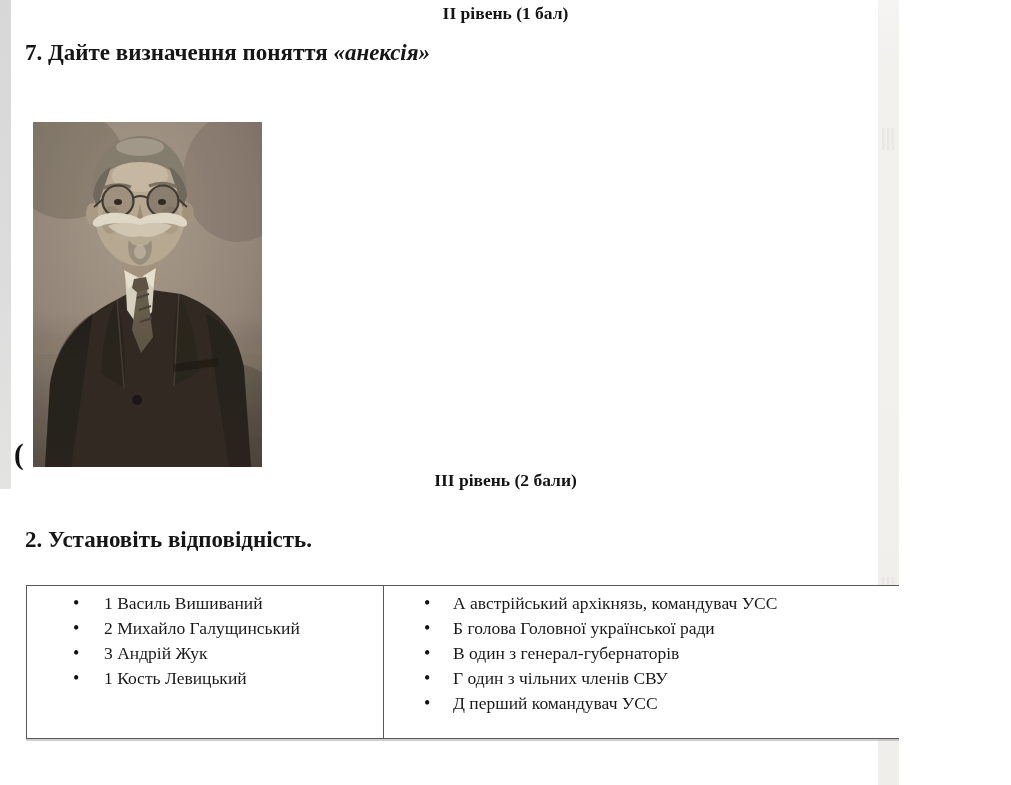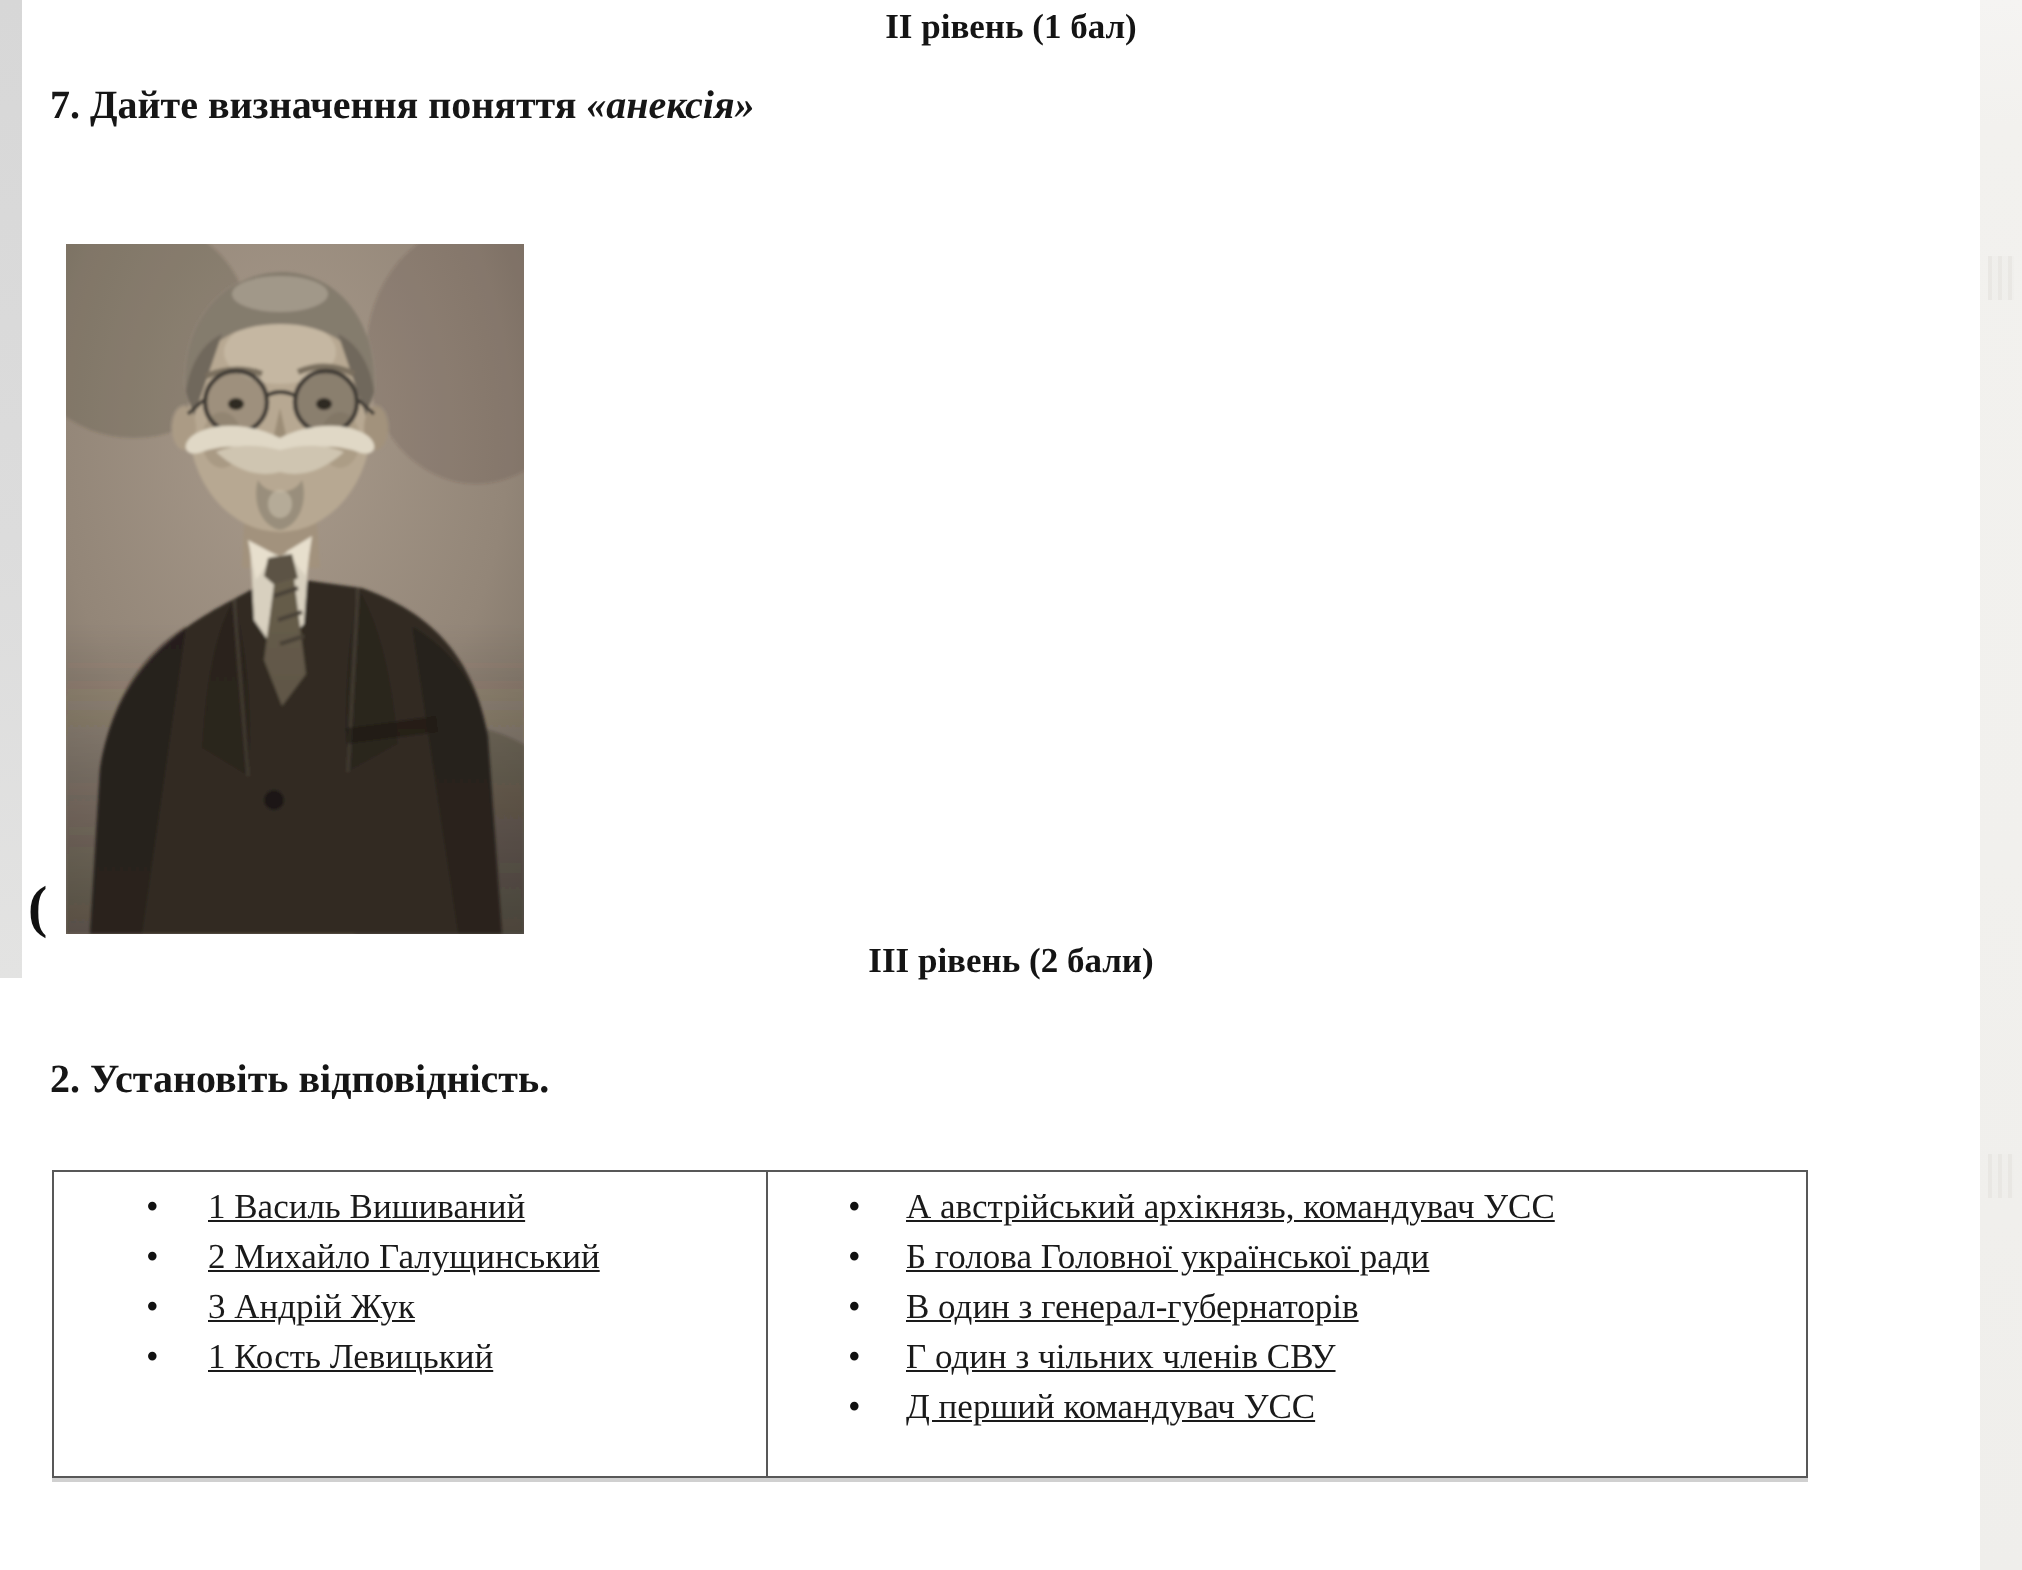--- a/index.html
+++ b/index.html
@@ -1,19 +1,19 @@
 <!DOCTYPE html>
 <html><head>
 <meta charset="utf-8">
 <style>
   * { margin:0; padding:0; box-sizing:border-box; }
   html,body { background:#ffffff; }
   .screen{
     position:relative;
-    width:1011px; height:785px;
+    width:899px; height:785px;
     background:#ffffff;
     overflow:hidden;
     font-family:"Liberation Serif", serif;
     color:#1e1e1e;
   }
   
   .strip-left{
     position:absolute; left:0; top:0; width:11px; height:489px;
     background:linear-gradient(180deg,#d7d7d7 0%,#dcdcdc 55%,#e3e3e2 100%);
   }
@@ -31,21 +31,21 @@
 
   .heading{
     position:absolute; left:0; width:1011px;
     text-align:center; font-weight:bold; font-size:17.5px; line-height:20px;
     color:#141414;
   }
   .heading.h2{ top:3px; }
   .heading.h3{ top:470px; }
 
   .qline{
-    position:absolute; left:25px; font-size:20px; line-height:22px;
+    position:absolute; left:25px; font-size:23px; line-height:22px;
     white-space:nowrap; color:#161616;
   }
   .q7{ top:42px; font-weight:bold; }
   .q7 .term{ font-style:italic; }
   .q8{ top:87px; }
   .q8 .b{ font-weight:bold; }
   .q8 .r{ font-weight:normal; margin-left:4px; }
   .q9{ top:529px; font-weight:bold; }
 
   .photo{
@@ -70,21 +70,21 @@
   }
   td.col-left{ width:357px; }
   td.col-right{ width:520px; }
   .match-list{
     list-style:none;
     font-size:17.5px; line-height:25px;
     padding-top:5px; color:#1a1a1a;
   }
   .col-left  .match-list{ padding-left:46px; }
   .col-right .match-list{ padding-left:40px; }
-  .match-list li{ white-space:nowrap;text-decoration:underline; }
+  .match-list li{ white-space:nowrap; }
   .bullet{
     display:inline-block; width:31px; font-size:18px; color:#111;
   }
   .col-right .bullet{ width:29px; }
 </style>
 </head>
 <body>
 
 <div class="screen">
 

